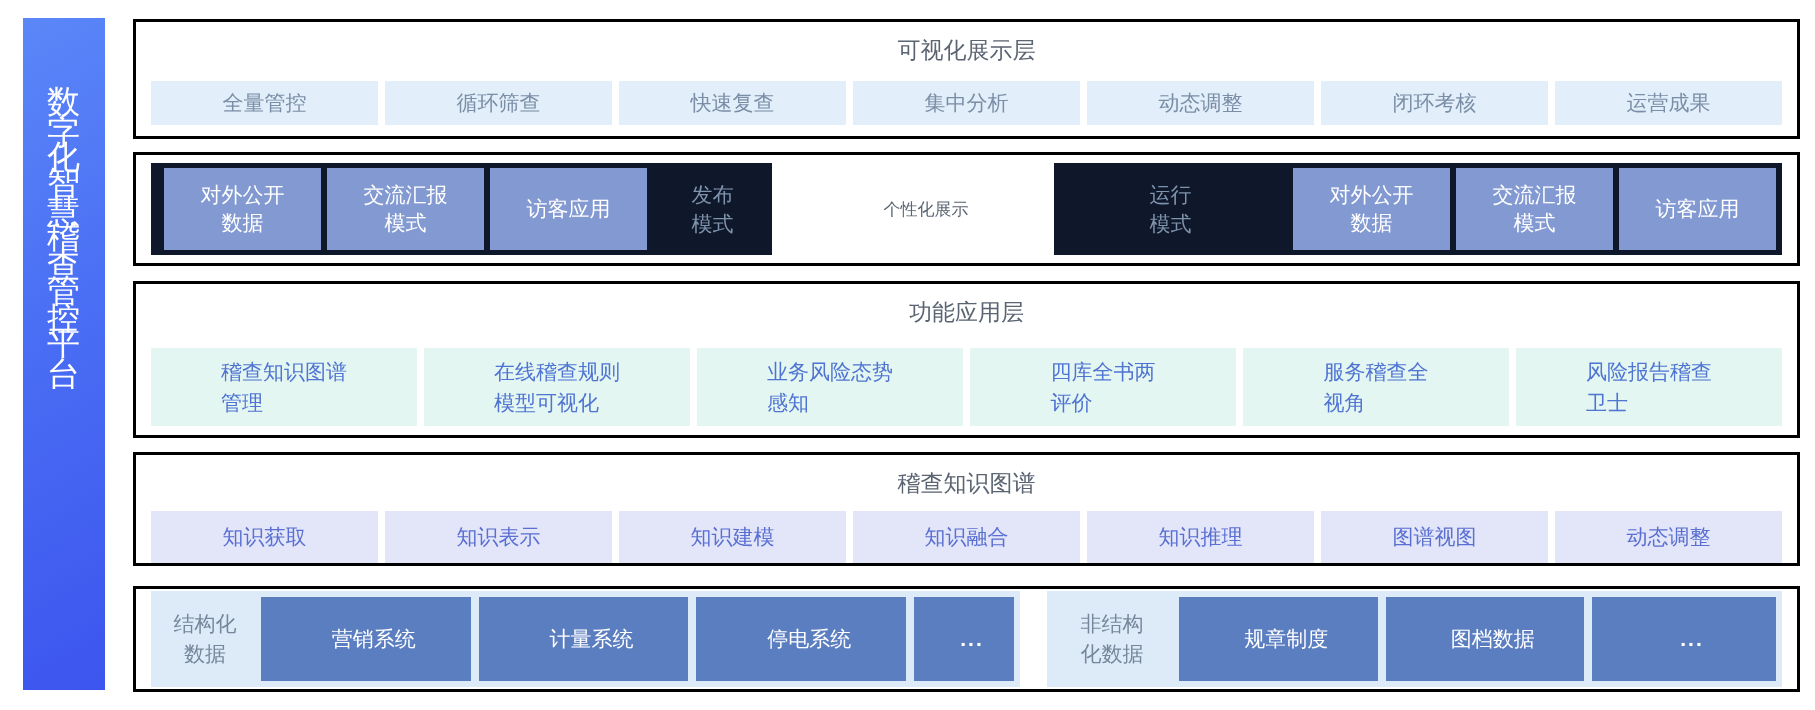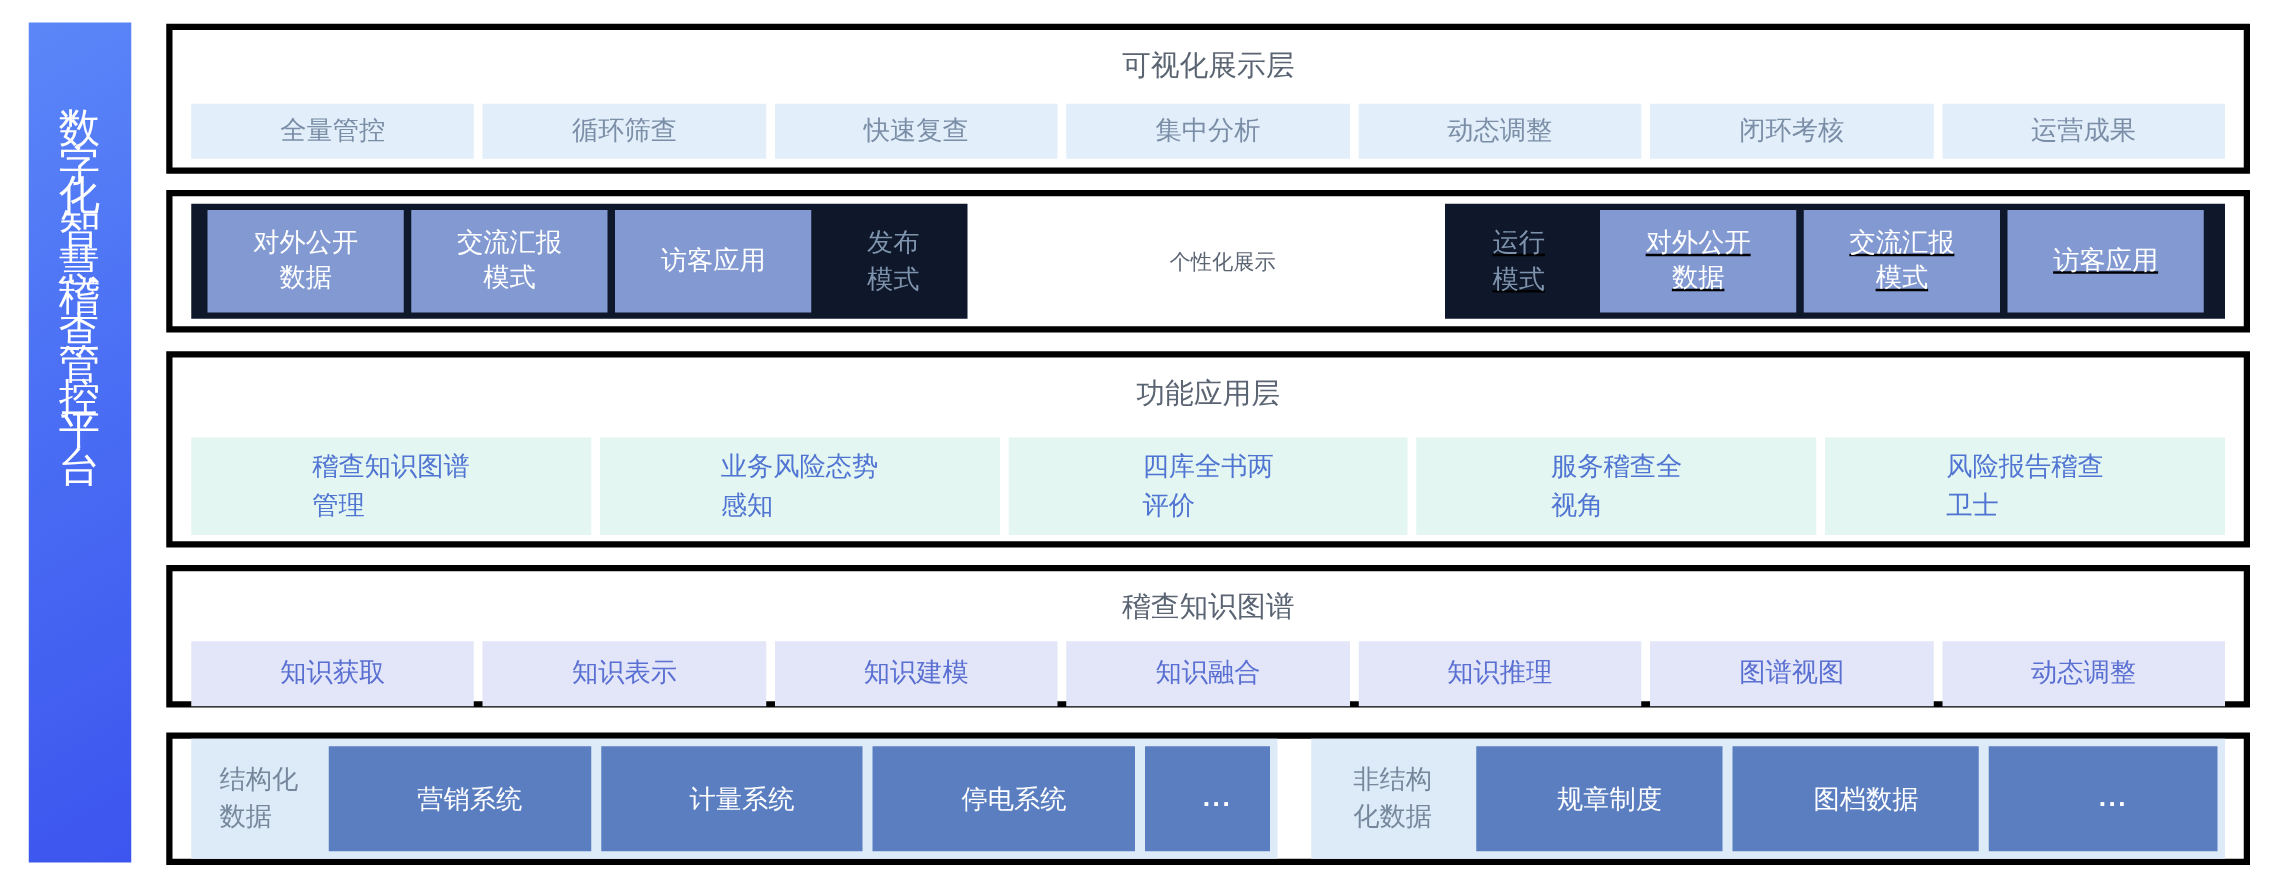--- a/index.html
+++ b/index.html
@@ -17,21 +17,21 @@
     display:flex;justify-content:center;
   }
   .sidebar-title{
     writing-mode:vertical-rl;text-orientation:upright;
     color:#ffffff;font-size:33px;font-weight:500;
     letter-spacing:27px;padding-top:42px;line-height:1;
   }
   
   .panel{
     position:absolute;left:133px;width:1667px;
-    background:#ffffff;border:5px solid #000000;
+    background:#ffffff;border:3px solid #000000;
     box-sizing:border-box;
   }
   .panel-title{
     margin:0;padding-top:13px;
     text-align:center;font-size:23px;font-weight:400;color:#5a6472;
   }
   .chip-row{display:flex;gap:7px;padding:0 15px;}
   .chip{
     flex:1;display:flex;align-items:center;justify-content:center;
     text-align:left;font-size:21px;white-space:pre-line;line-height:1.5;
@@ -40,21 +40,21 @@
   .row1{top:19px;height:120px;}
   .row1 .chip-row{margin-top:15px;}
   .chip-blue{background:#e2eef9;color:#7b8ea7;height:44px;}
   
   .row2{top:152px;height:114px;display:flex;align-items:center;padding:0 15px;}
   .mode-group{
     background:#0f172a;height:92px;
     display:flex;align-items:center;gap:6px;box-sizing:border-box;
   }
   .mode-group.left{width:621px;padding-left:13px;}
-  .mode-group.right{width:624px;padding-right:17px;text-decoration:underline;}
+  .mode-group.right{width:728px;padding-right:6px;}
   .dark-box{
     width:157px;height:82px;background:#8299d1;color:#ffffff;
     display:flex;align-items:center;justify-content:center;
     text-align:center;font-size:21px;line-height:1.35;white-space:pre-line;
   }
   .mode-label{
     flex:1;display:flex;align-items:center;justify-content:center;
     color:#7e93ac;font-size:21px;line-height:1.4;white-space:pre-line;text-align:center;
   }
   .mode-center{
@@ -71,21 +71,21 @@
   
   .row5{top:586px;height:106px;display:flex;align-items:center;padding:0 15px;gap:27px;}
   .data-group{
     background:#ddebf9;height:96px;box-sizing:border-box;
     display:flex;align-items:center;gap:8px;padding:0 6px;
   }
   .data-group.structured{width:869px;}
   .data-group.unstructured{flex:1;}
   .data-label{
     display:flex;align-items:center;justify-content:center;
-    color:#76879c;font-size:21px;line-height:1.45;white-space:pre-line;text-align:left;
+    color:#76879c;font-size:21px;line-height:1.45;white-space:pre-line;text-align:center;
   }
   .structured .data-label{width:96px;}
   .unstructured .data-label{width:118px;}
   .data-box{
     flex:1;height:84px;background:#5b7ec1;color:#ffffff;
     display:flex;align-items:center;justify-content:center;
     font-size:21px;text-align:center;padding-left:16px;
   }
   .data-box.dots{letter-spacing:2px;font-weight:bold;}
   .structured .data-box.dots{flex:0 0 84px;}
@@ -133,20 +133,22 @@
 模式</div>
       <div class="dark-box">访客应用</div>
     </div>
   </section>
 
   <section class="panel row3">
     <h2 class="panel-title">功能应用层</h2>
     <div class="chip-row">
       <div class="chip chip-mint">稽查知识图谱
 管理</div>
+      <div class="chip chip-mint">在线稽查规则
+模型可视化</div>
       <div class="chip chip-mint">业务风险态势
 感知</div>
       <div class="chip chip-mint">四库全书两
 评价</div>
       <div class="chip chip-mint">服务稽查全
 视角</div>
       <div class="chip chip-mint">风险报告稽查
 卫士</div>
     </div>
   </section>

